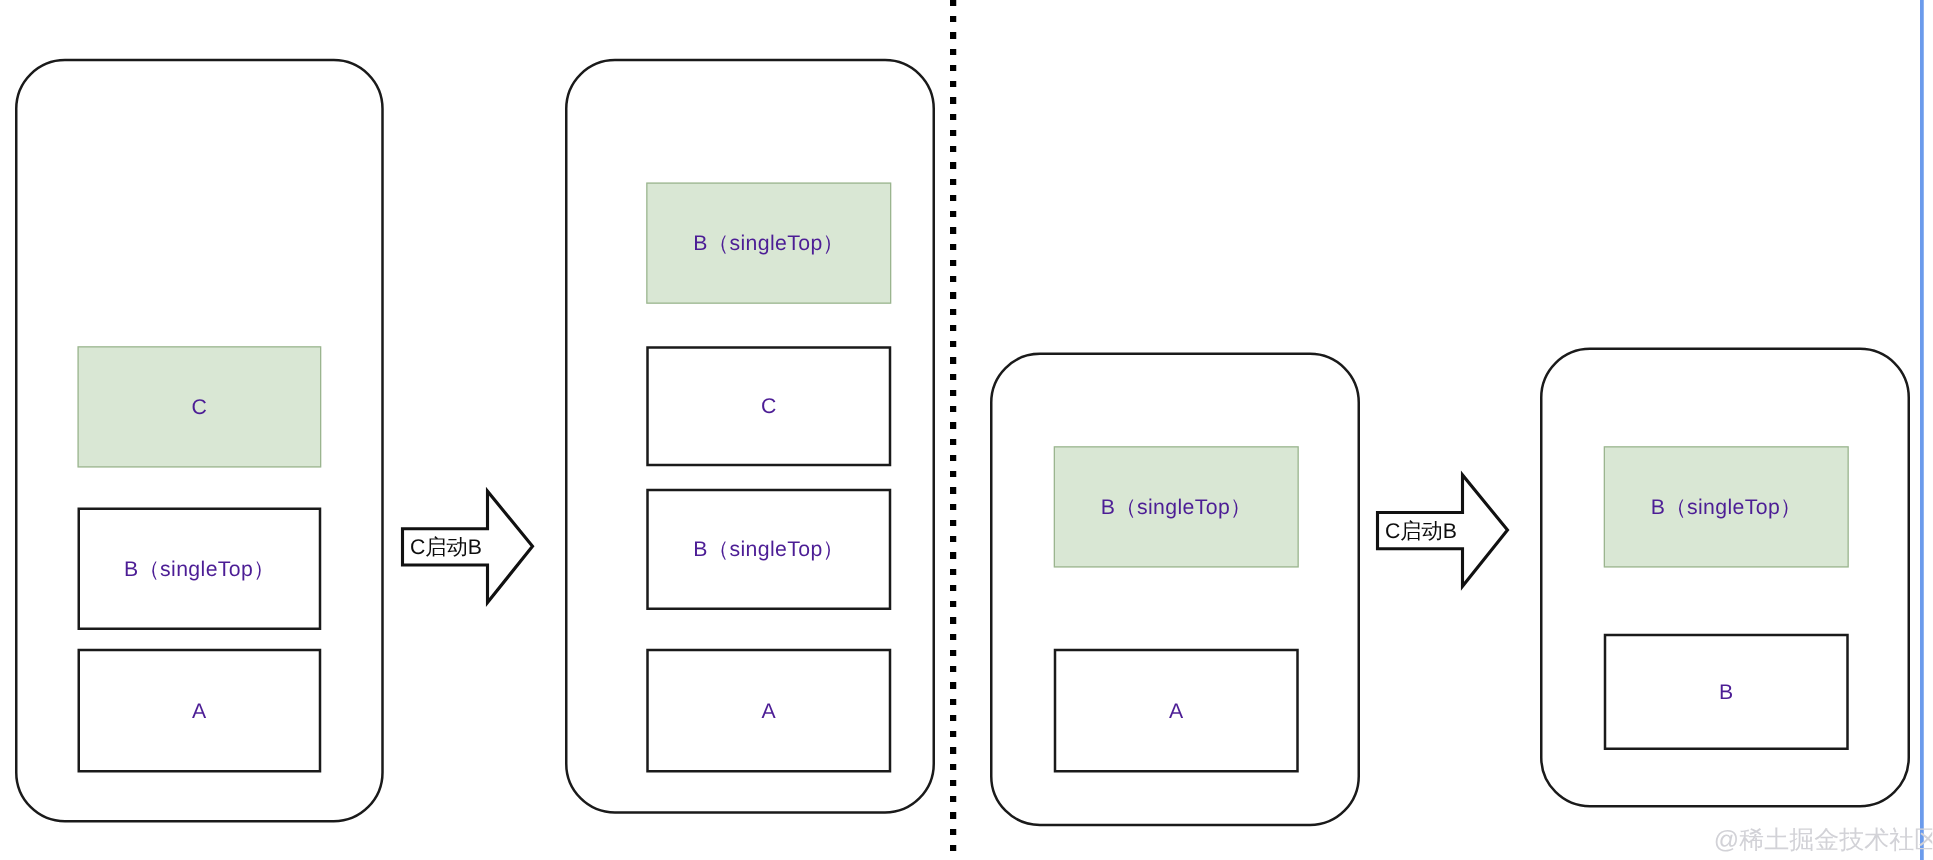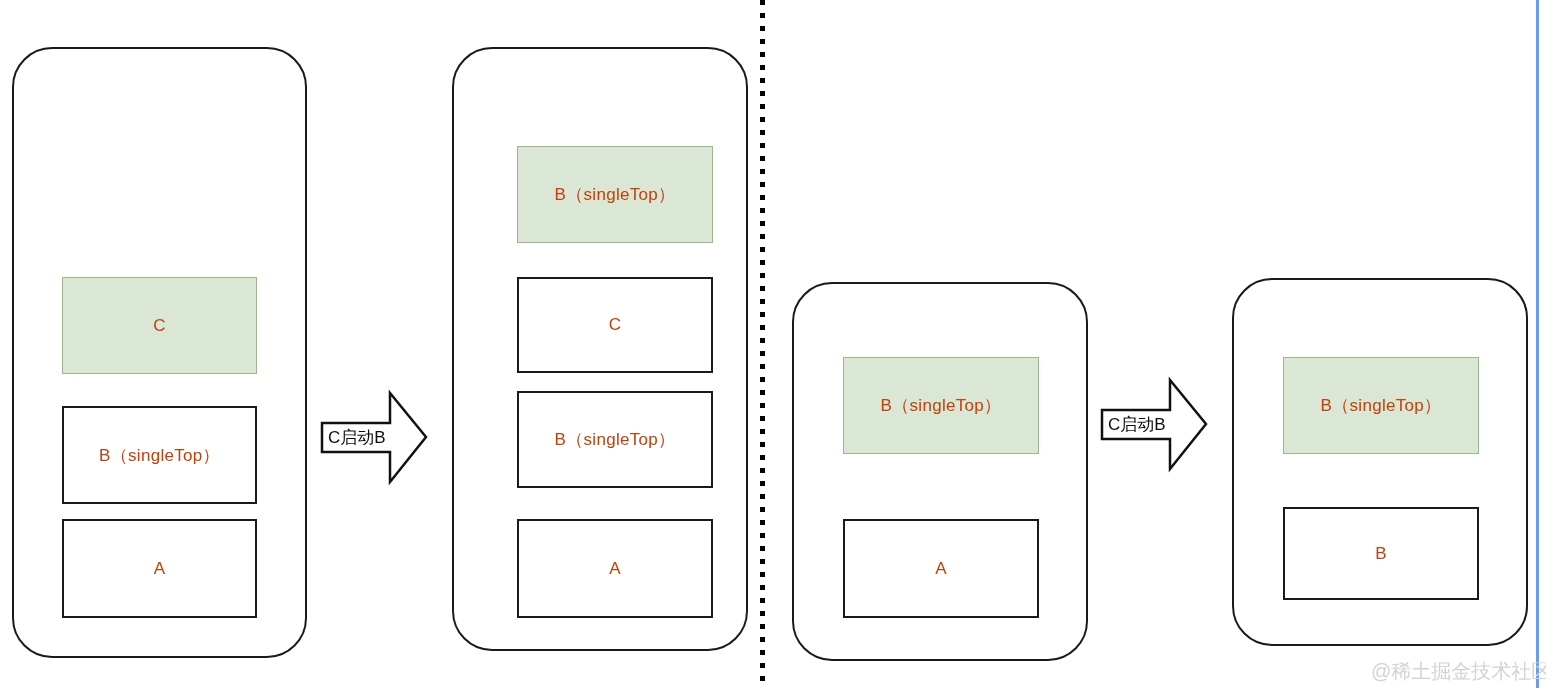--- a/index.html
+++ b/index.html
@@ -29,21 +29,21 @@
 
   
   .act {
     position: absolute;
     box-sizing: border-box;
     display: flex;
     align-items: center;
     justify-content: center;
     border: 2px solid #1a1a1a;
     background: #ffffff;
-    color: #c2410c;
+    color: #4c1d95;
     font-size: 17px;
     letter-spacing: .3px;
     white-space: nowrap;
   }
   .act.green {
     background: #d9e7d4;
     border: 1px solid #9bb58f;
   }
 
   

